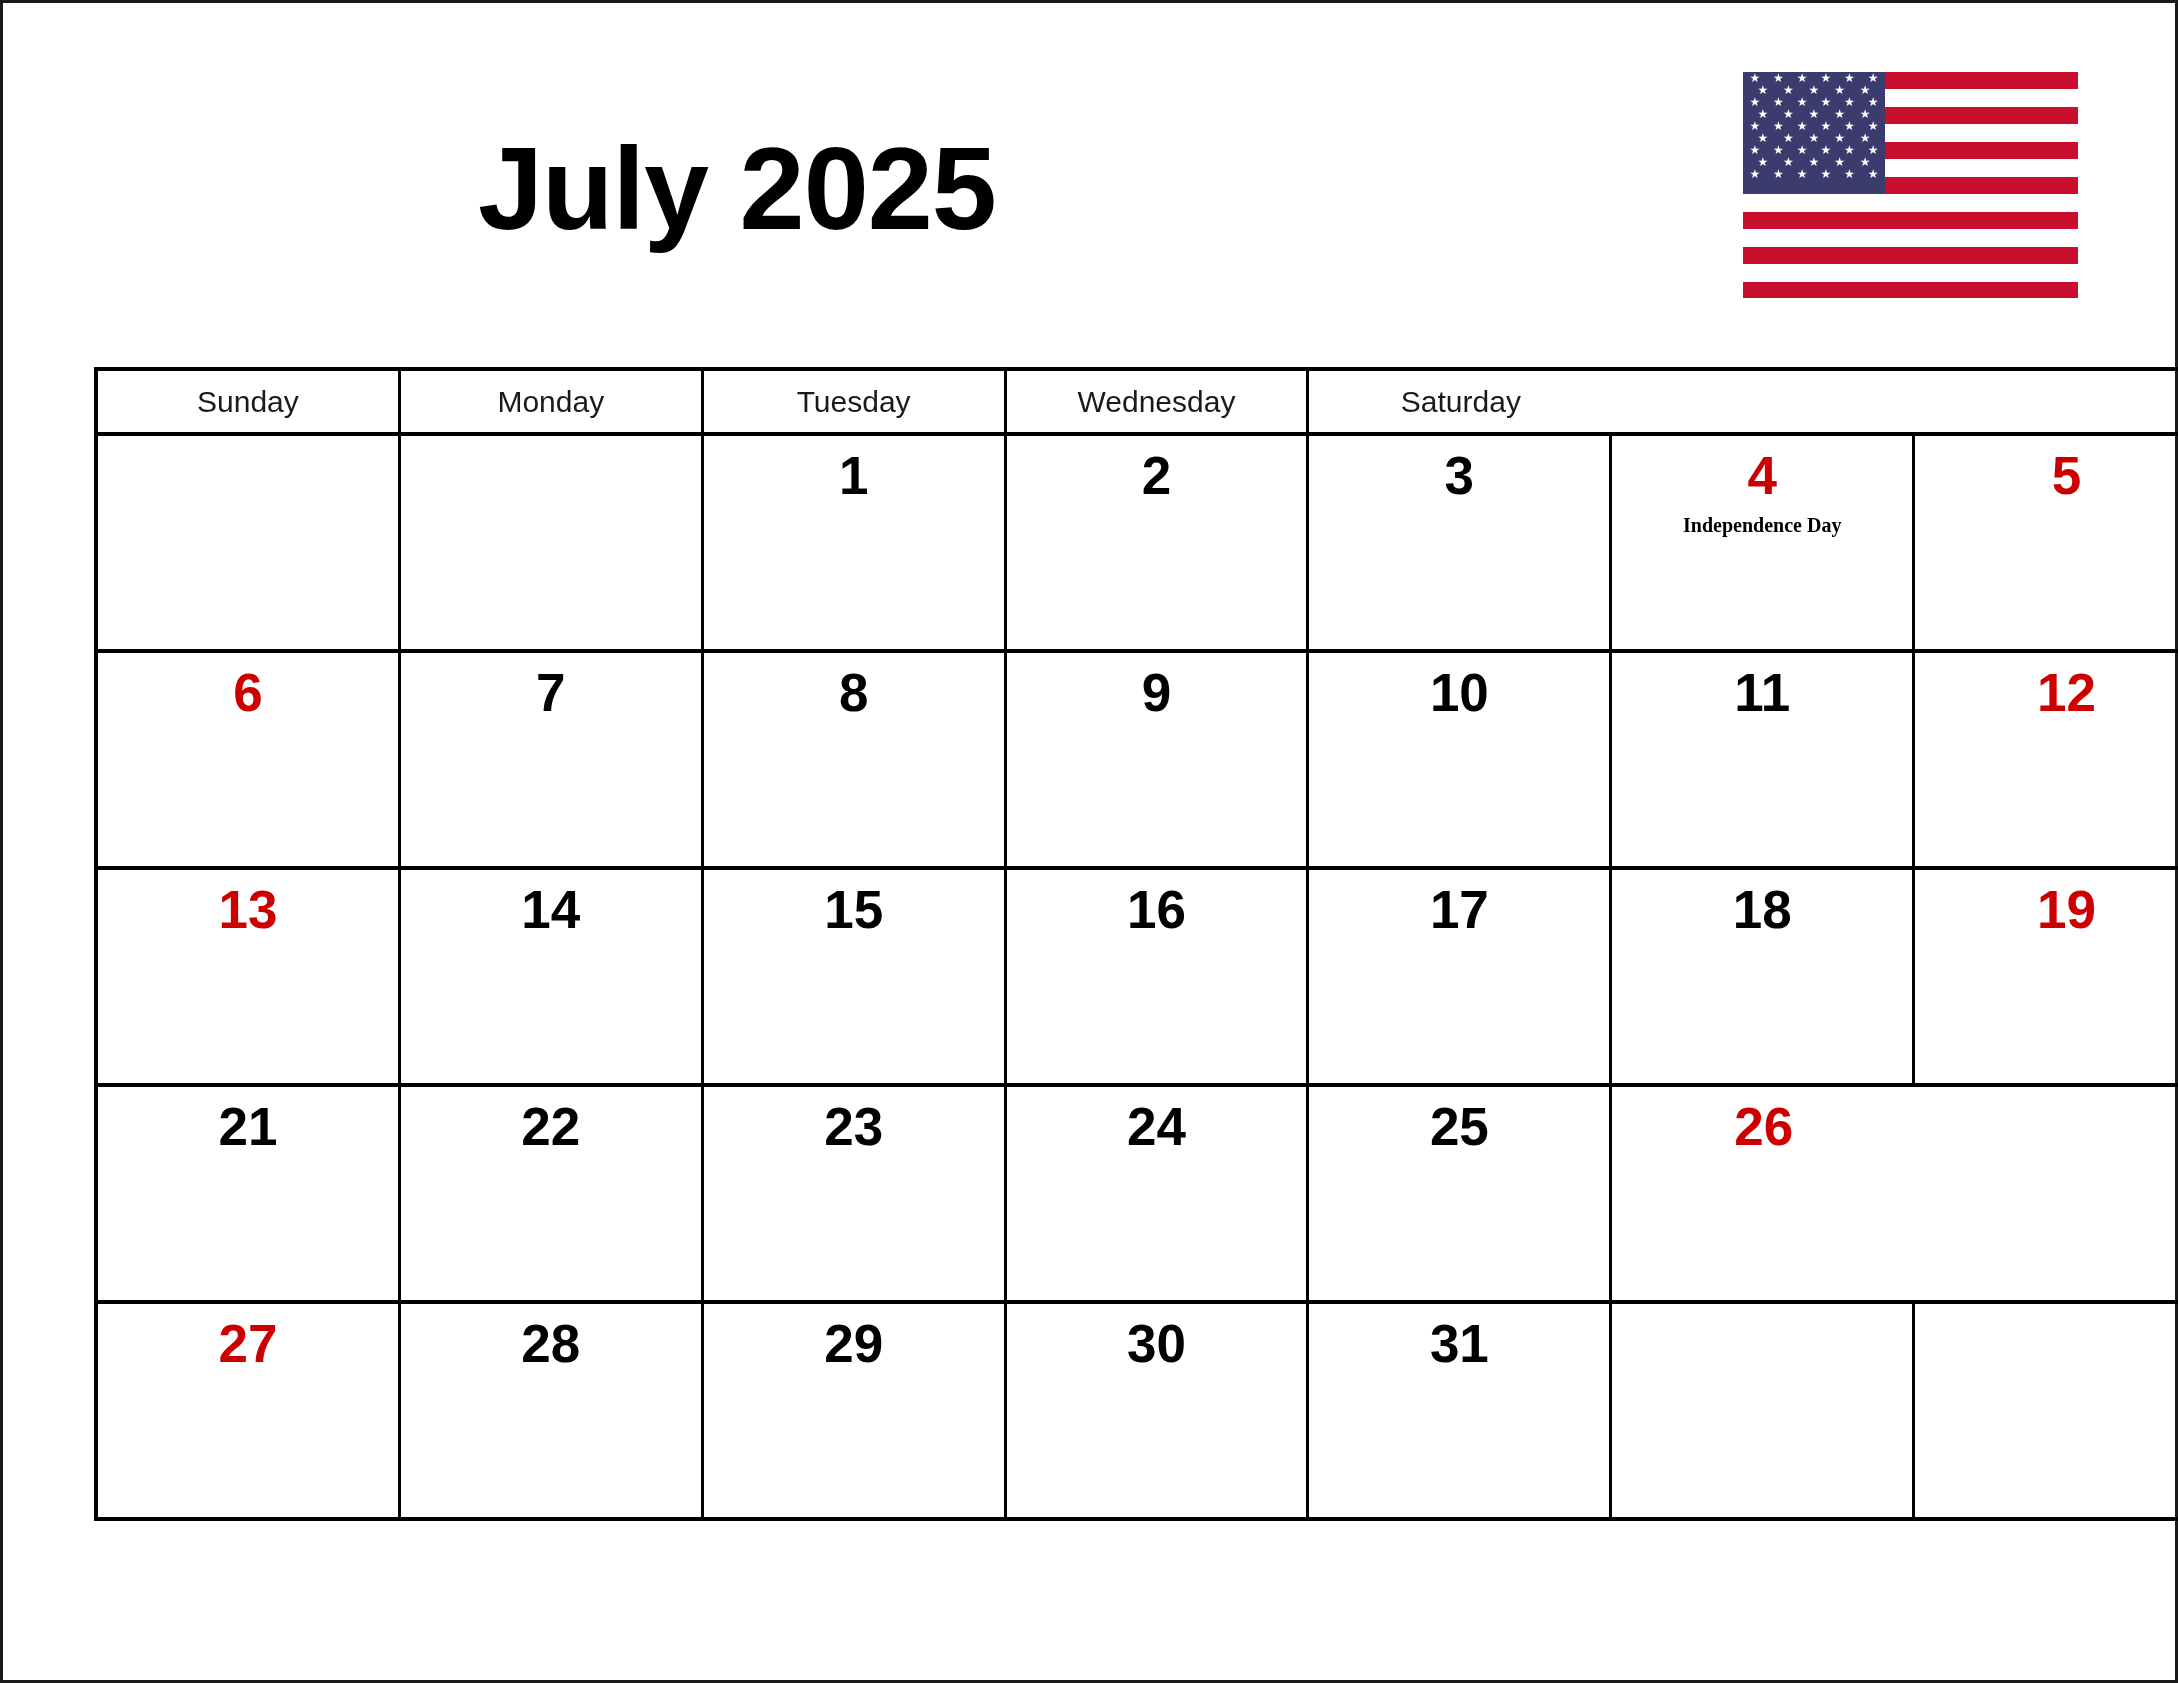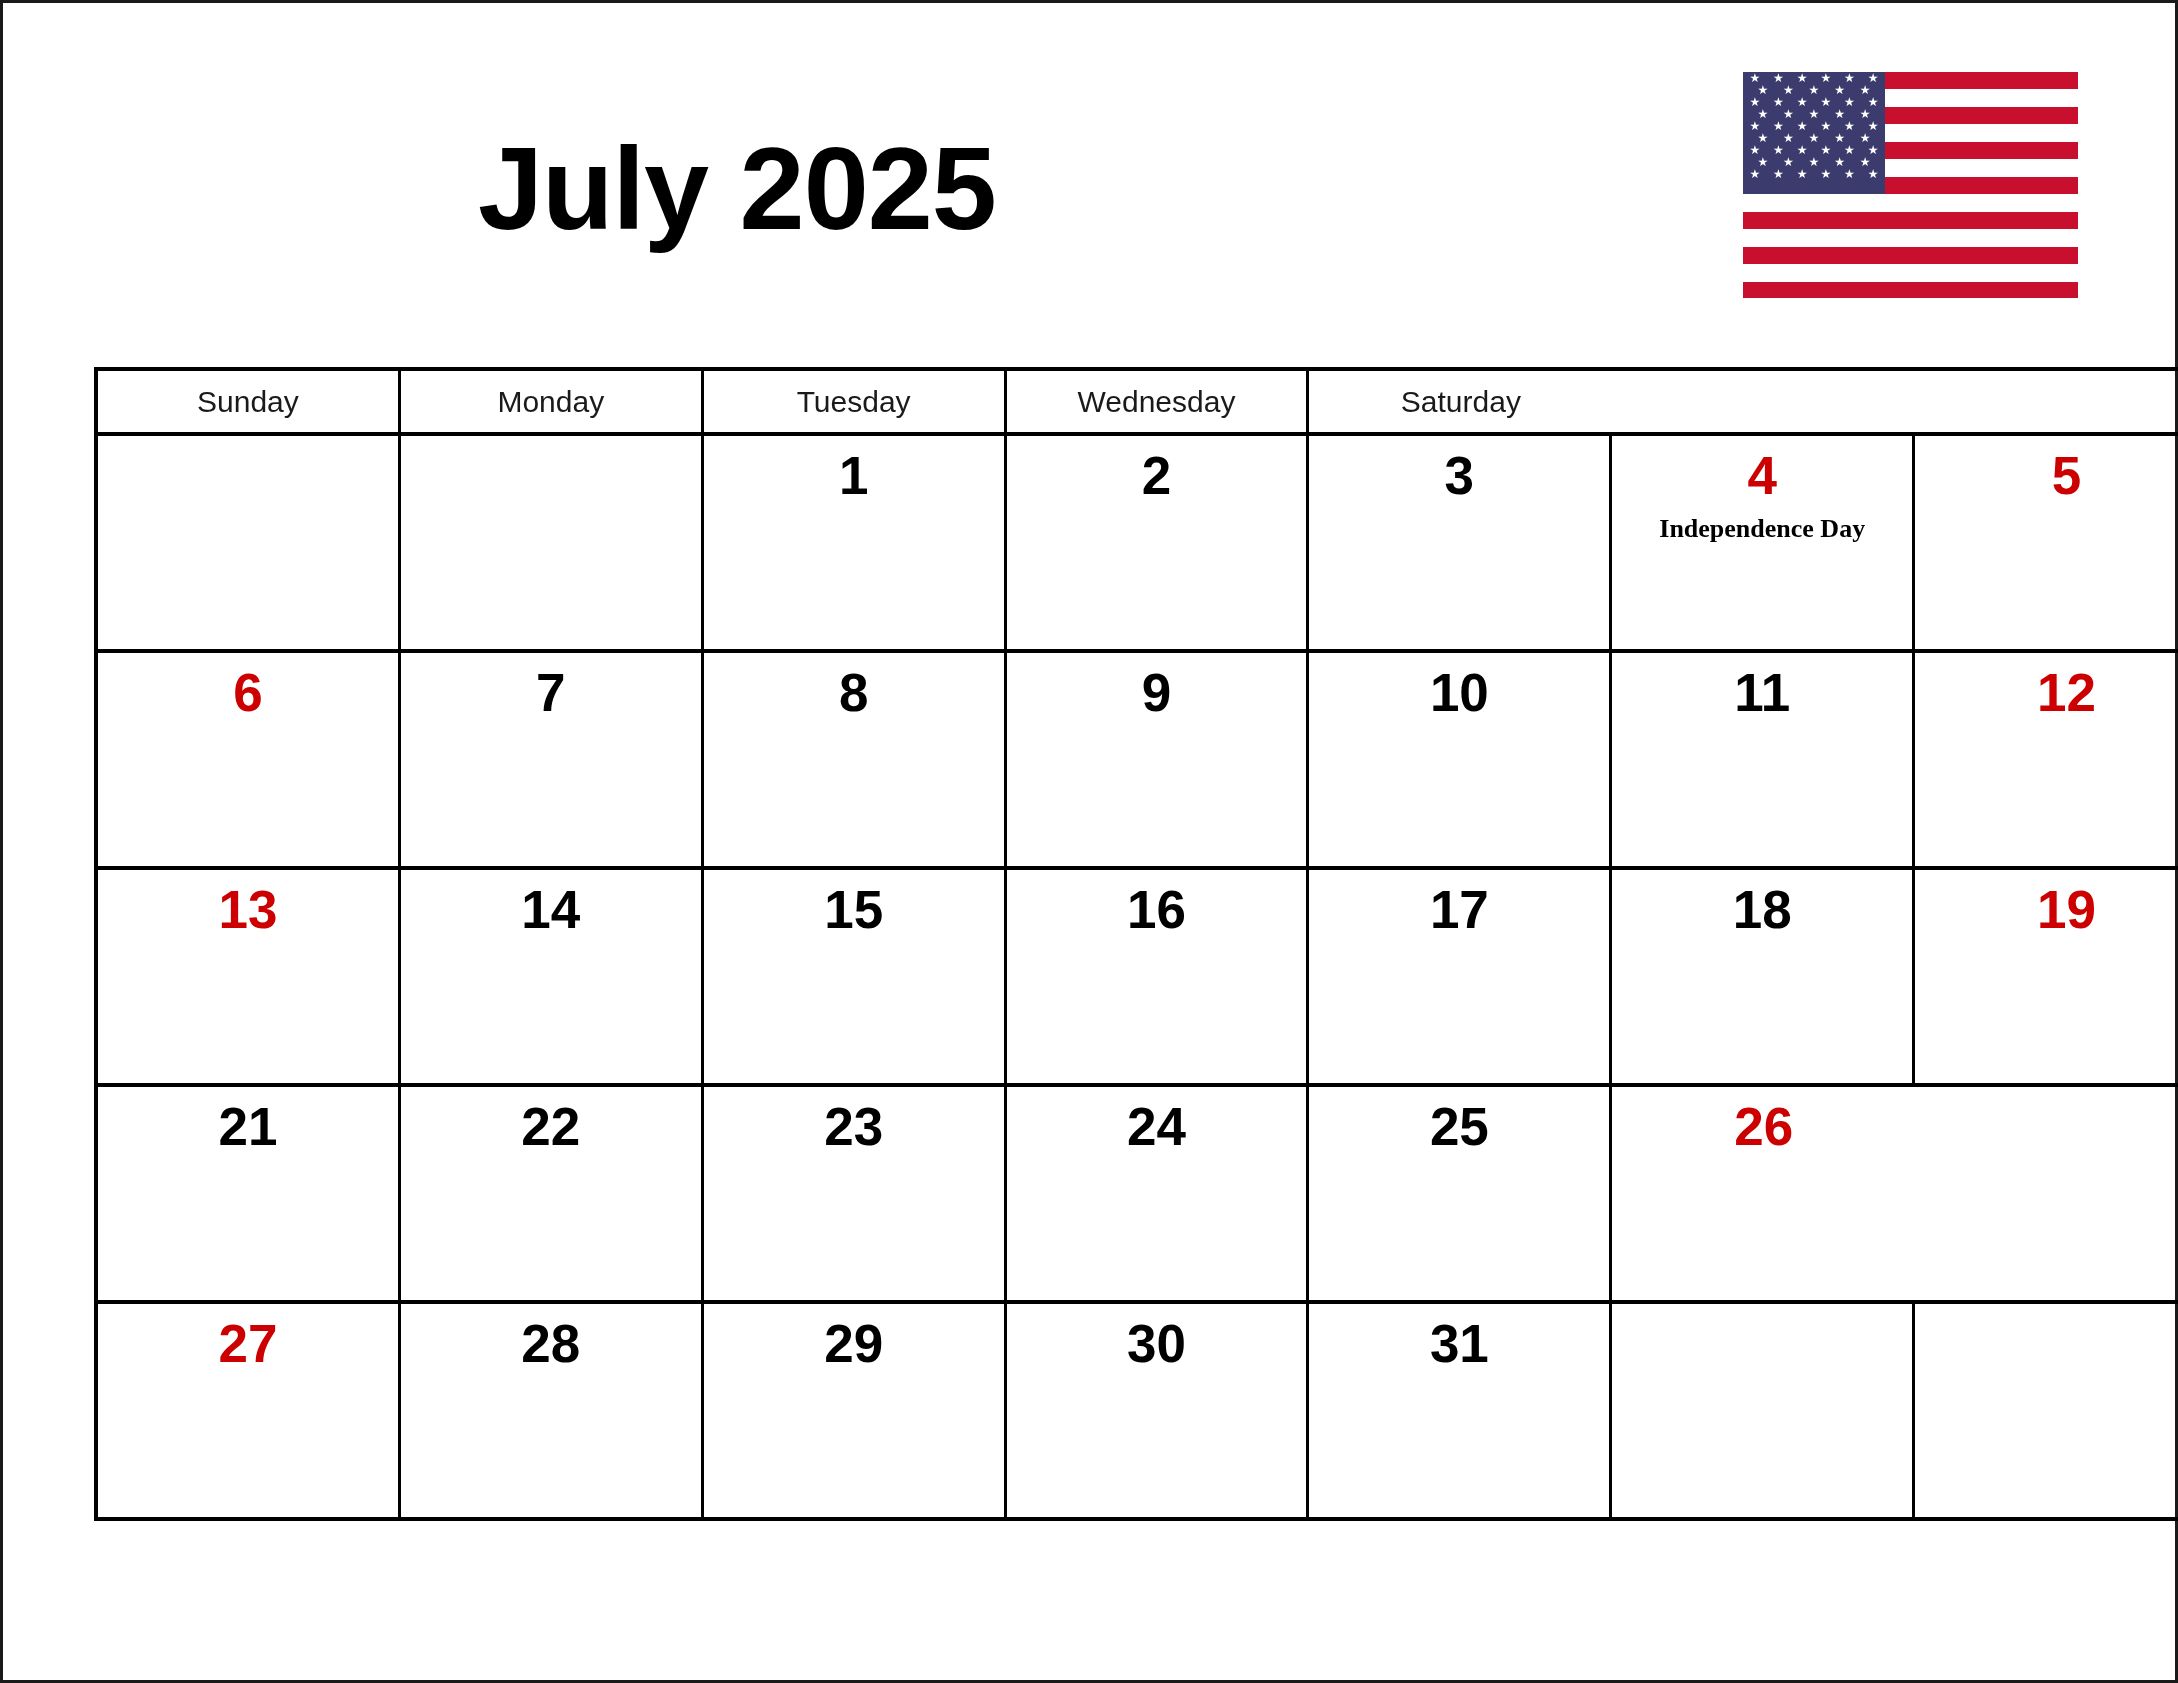--- a/index.html
+++ b/index.html
@@ -138,21 +138,21 @@
   .day-cell.weekend .day-num,
   .day-cell.holiday .day-num {
     color: #cc0000;
   }
 
   .event {
     margin-top: 10px;
     text-align: center;
     font-family: "Liberation Serif", serif;
     font-weight: bold;
-    font-size: 26px;
+    font-size: 20px;
     color: #000000;
   }
 
   .day-cell.empty .day-num { visibility: hidden; }
 </style>
 </head>
 <body>
 
 <div class="page">
 

